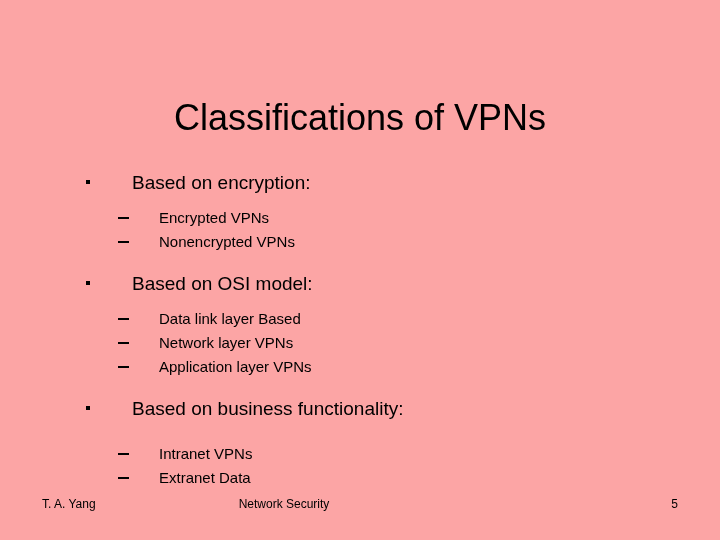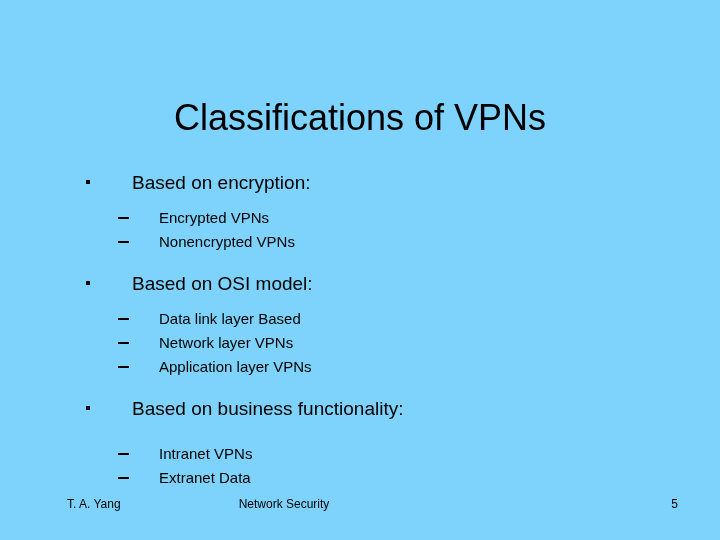--- a/index.html
+++ b/index.html
@@ -13,21 +13,21 @@
     position: relative;
     overflow: hidden;
     font-family: "Liberation Sans", sans-serif;
     color: #000000;
     -webkit-font-smoothing: none;
   }
 
   .slide {
     position: absolute;
     inset: 0;
-    background: #7dd3fc;
+    background: #fca5a5;
   }
 
   
   .slide-title {
     position: absolute;
     left: 0;
     top: 74px;
     width: 720px;
     text-align: center;
     font-size: 36px;
@@ -113,21 +113,20 @@
     width: 720px;
     height: 22px;
     font-size: 12px;
     line-height: 20px;
   }
   .footer-left {
     position: absolute;
     left: 42px;
     top: 0;
     white-space: nowrap;
-    margin-left: 25px;
   }
   .footer-center {
     position: absolute;
     left: 0;
     top: 0;
     width: 568px;
     text-align: center;
     white-space: nowrap;
   }
   .footer-right {

